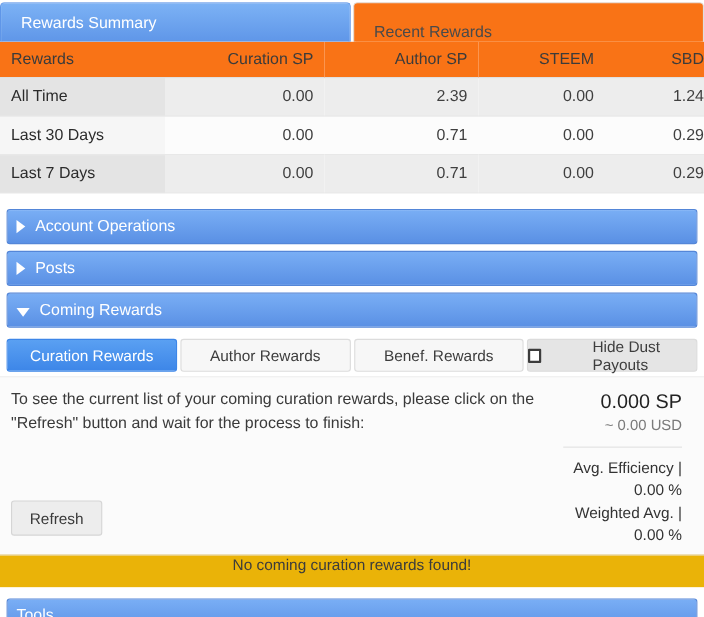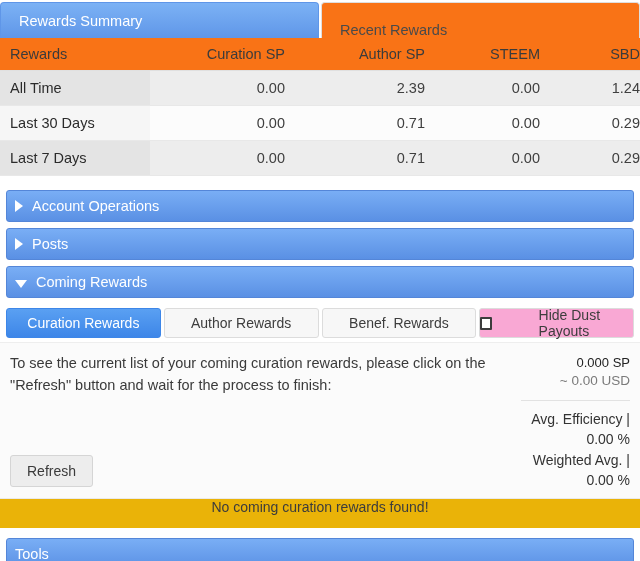--- a/index.html
+++ b/index.html
@@ -105,52 +105,52 @@
     border-radius:3px;
     box-sizing:border-box;
     background:#f7f7f7;
     color:#3d3d3d;
   }
   .itab.active{
     background:linear-gradient(180deg,#5aa0f2 0%,#3d86e8 100%);
     border-color:#3d86e8;
     color:#ffffff;
   }
-  .itab.check{background:#f9a8d4;gap:39px;}
+  .itab.check{background:#e5e5e5;gap:39px;}
   .cbox{
     width:13px;height:13px;border:2px solid #3c3c3c;
     background:#ffffff;display:inline-block;margin-right:8px;border-radius:1px;
     box-sizing:border-box;
   }
 
   
   .content{
     display:flex;
-    padding:10px 10px 8px 10px;
+    padding:10px 20px 8px 10px;
     background:#fbfbfb;
     border-top:1px solid #eeeeee;
     box-sizing:border-box;
   }
   .content .left{flex:1 1 auto;padding-right:10px;}
   .content .right{width:175px;text-align:right;padding-top:2px;}
   .instr{
     font-size:14.5px;color:#3a3a3a;line-height:1.5;margin:0 0 14px 0;
   }
   .btn-refresh{
     background:#ededed;
     border:1px solid #d5d5d5;
     border-radius:3px;
     color:#3a3a3a;
     font-size:14px;
     padding:7px 16px;
     font-family:"Liberation Sans","DejaVu Sans",sans-serif;
     cursor:pointer;
     margin-top:44px;
   }
-  .sp-main{font-size:13px;color:#222;font-weight:normal;}
+  .sp-main{font-size:18px;color:#222;font-weight:normal;}
   .sp-usd{font-size:13.5px;color:#7a7a7a;margin-top:3px;}
   .rdiv{border-top:1px solid #e2e2e2;margin:12px 0 8px 0;}
   .effline{font-size:14px;color:#333;line-height:1.45;}
 
   .notice{
     border-top:1px solid #eaeaea;
     background:#eab308;
     text-align:center;
     font-size:14px;
     color:#3c3c3c;

